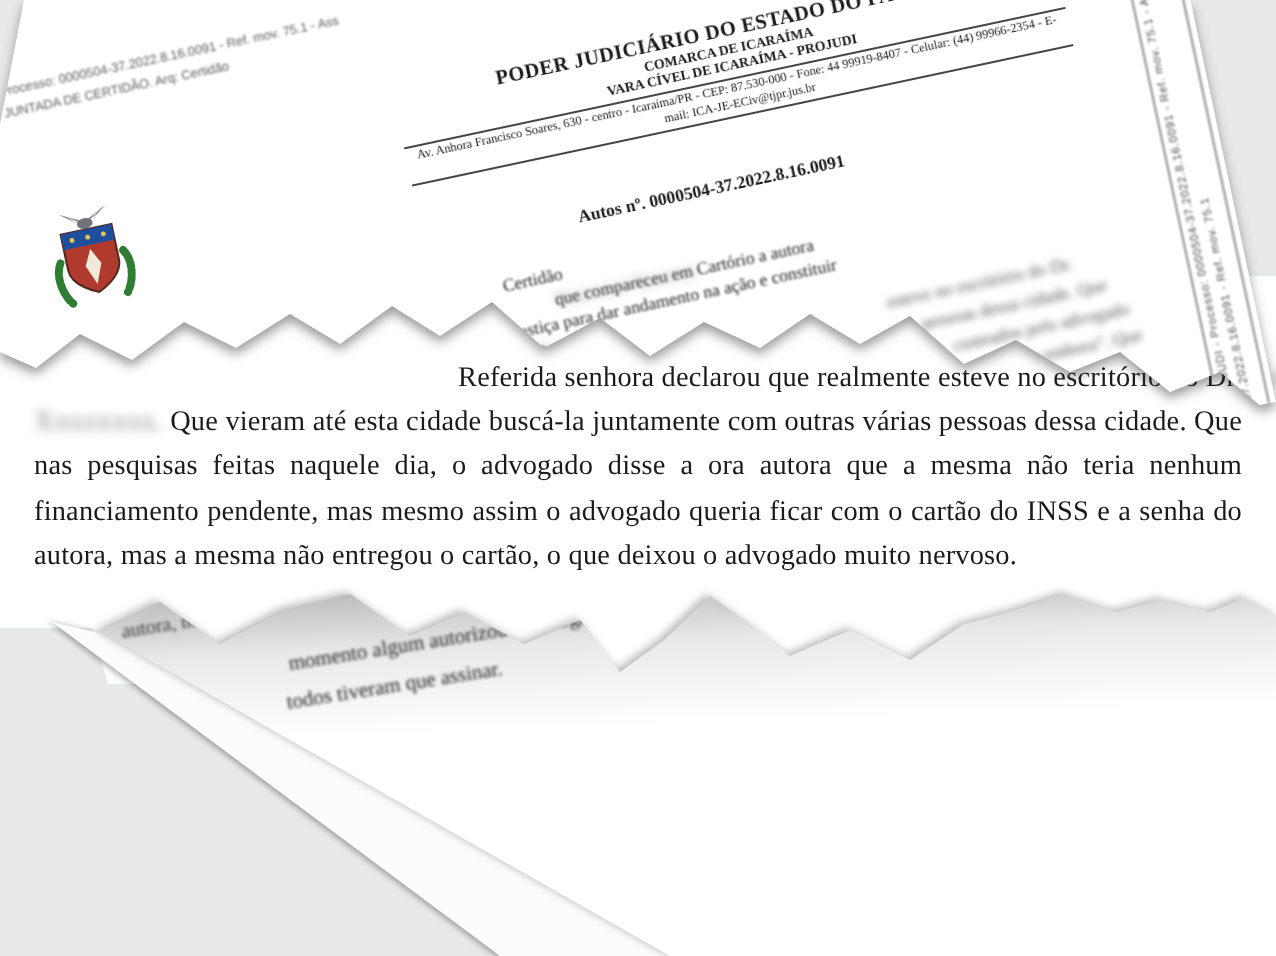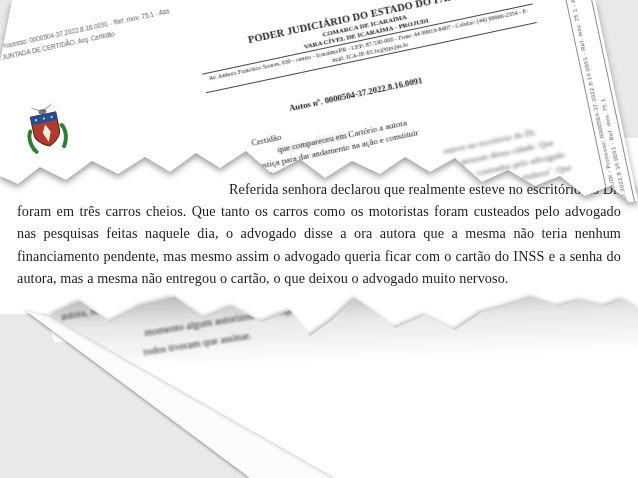--- a/index.html
+++ b/index.html
@@ -81,21 +81,21 @@
   .s3{left:322px;top:46px;}
 </style>
 </head>
 <body>
 
 <div class="stage">
 
   <div class="band">
     <div class="excerpt">
       <div class="xline first"><span>Referida senhora declarou que realmente esteve no escritório do Dr.</span> <span class="smudge sm">Xxxx</span></div>
-      <div class="xline"><span>foram em três carros cheios. Que tanto os carros como os motoristas foram custeados pelo advogado</span></div>
+      <div class="xline"><span class="smudge">Xxxxxxxx.</span> <span>Que vieram até esta cidade buscá-la juntamente com outras várias pessoas dessa cidade. Que</span></div>
       <div class="xline"><span>nas pesquisas feitas naquele dia, o advogado disse a ora autora que a mesma não teria nenhum</span></div>
       <div class="xline"><span>financiamento pendente, mas mesmo assim o advogado queria ficar com o cartão do INSS e a senha do</span></div>
       <div class="xline last"><span>autora, mas a mesma não entregou o cartão, o que deixou o advogado muito nervoso.</span></div>
     </div>
   </div>
 
   <div class="sheet-shadow">
     <div class="sheet1"></div>
   </div>
   <div class="bot-shadow">

